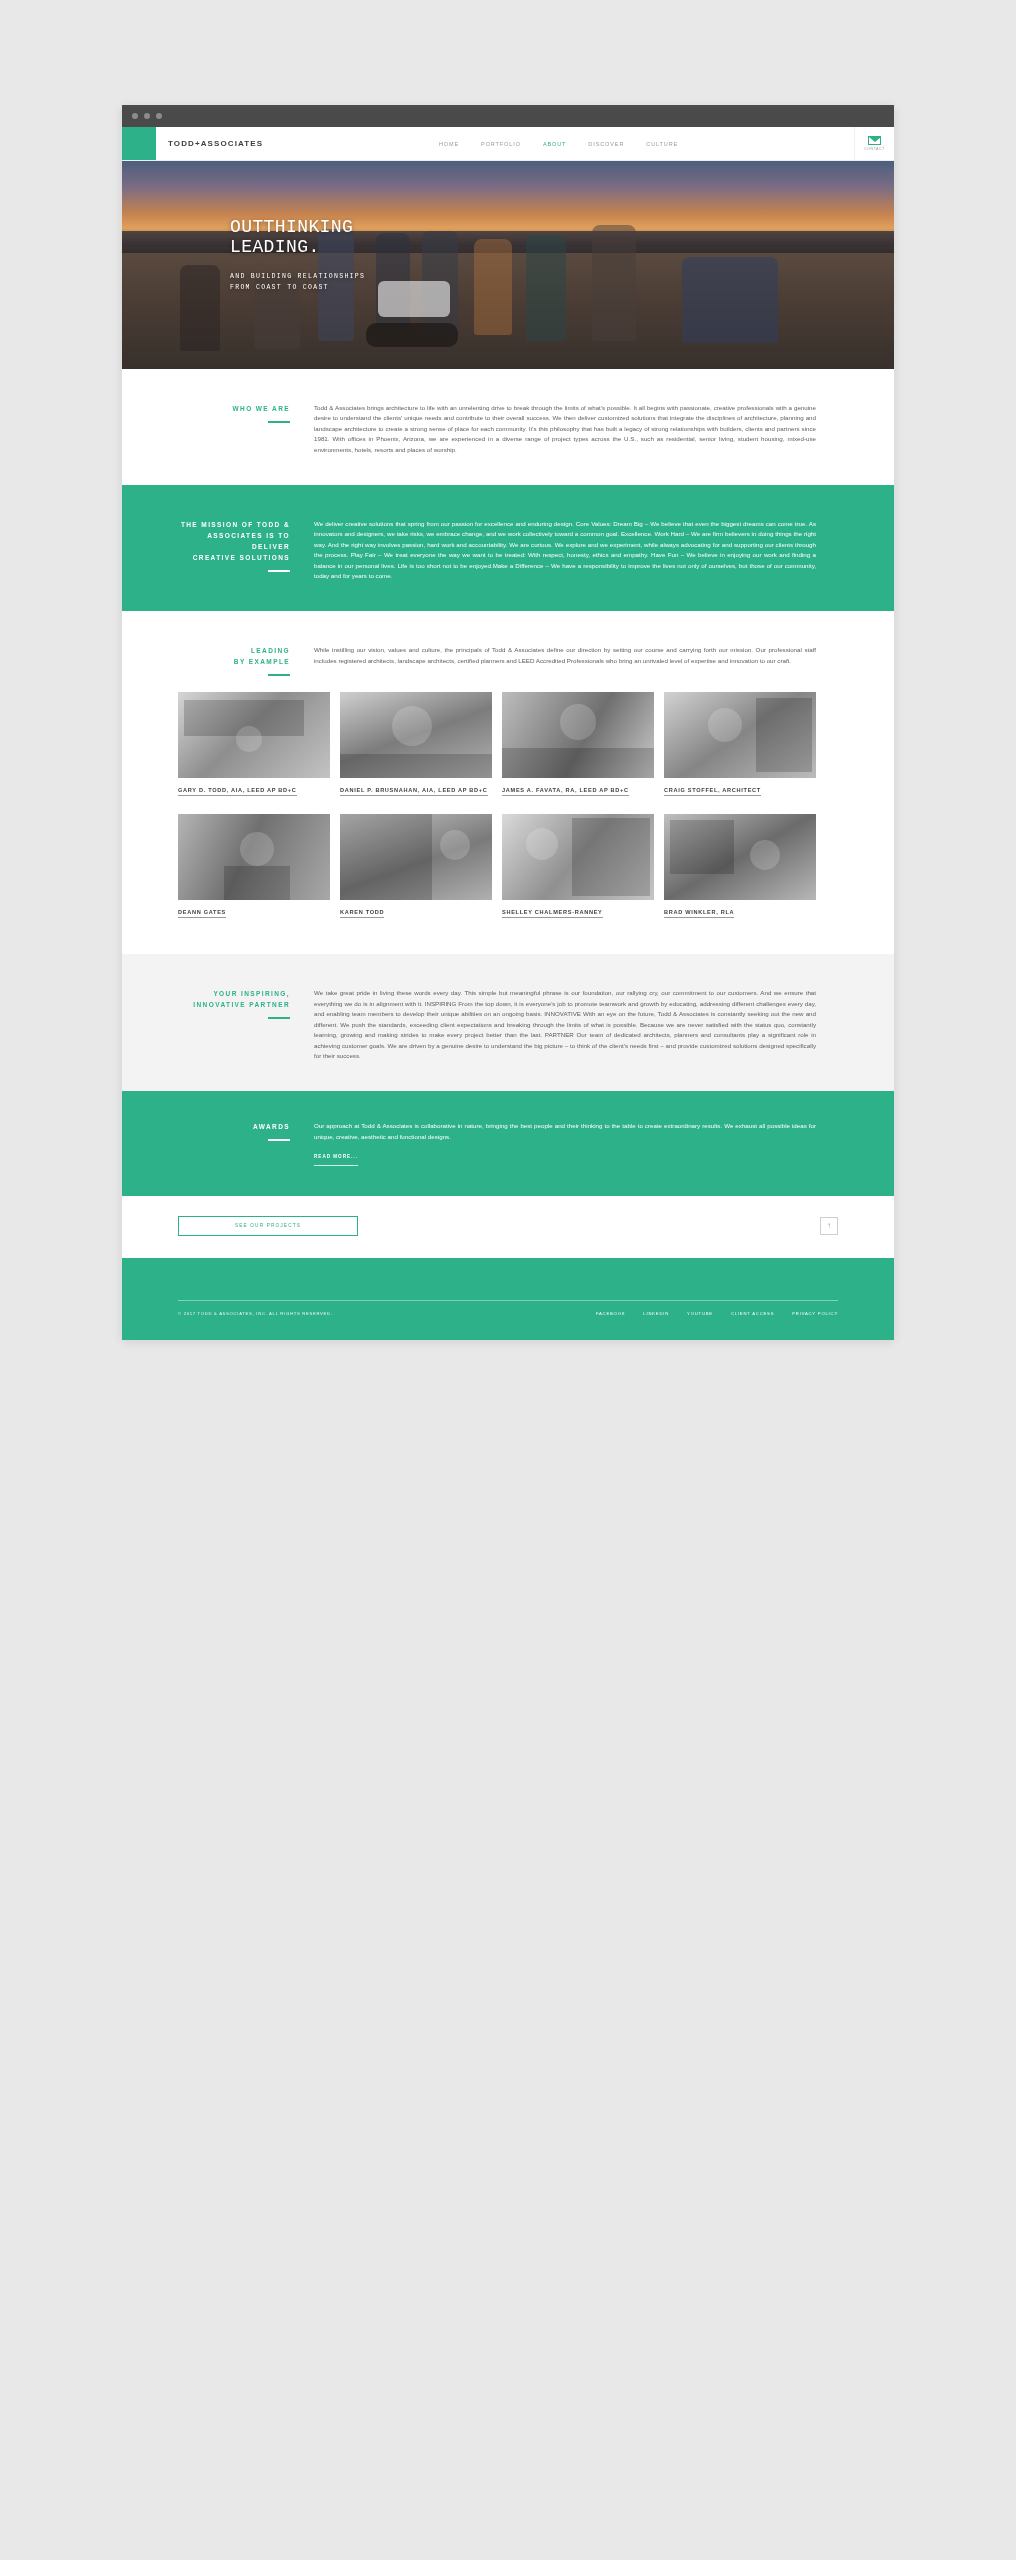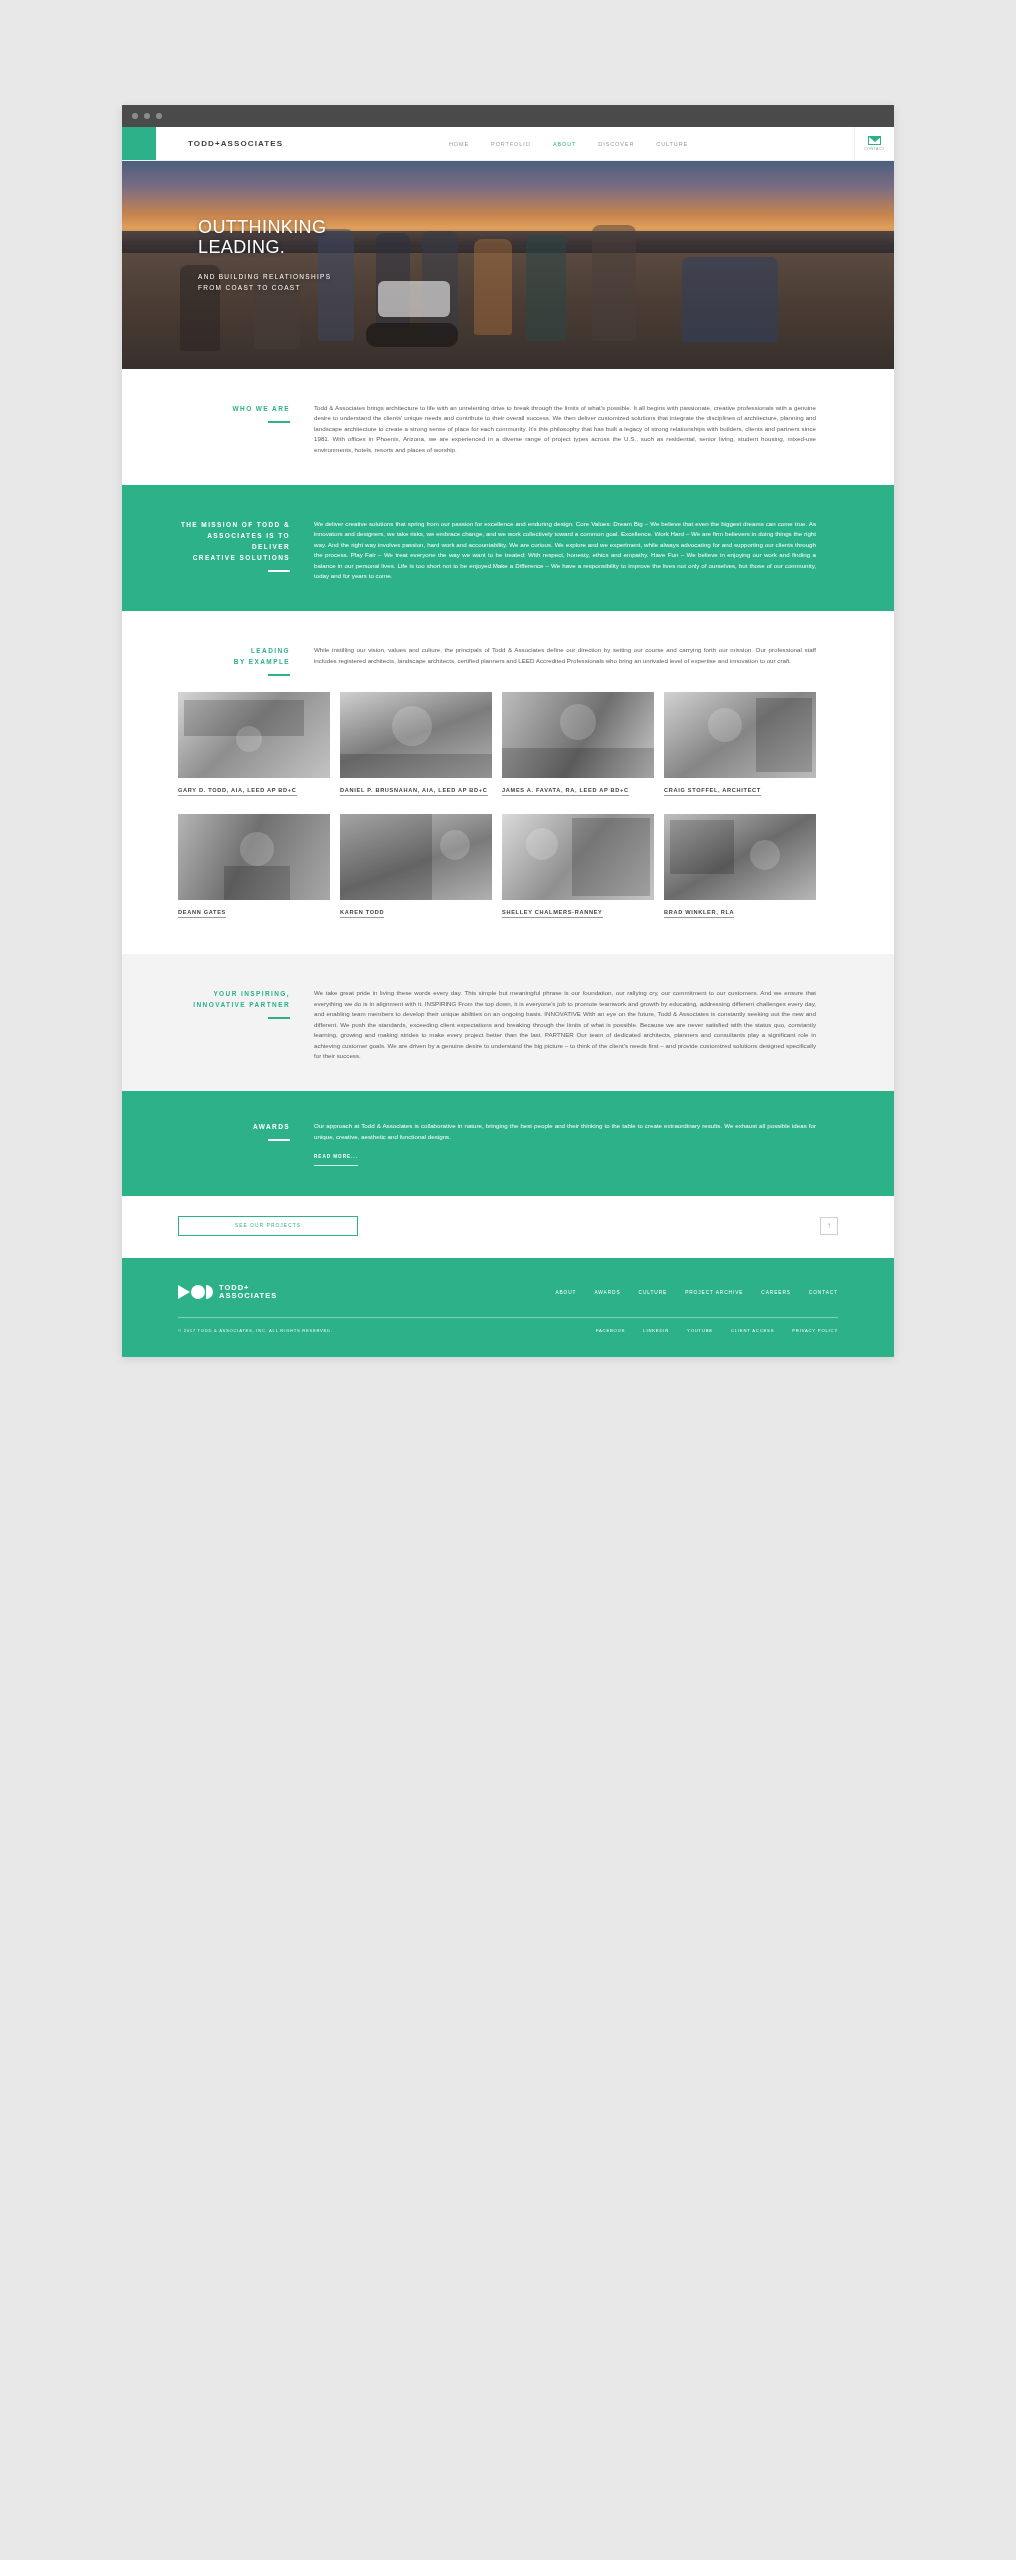--- a/index.html
+++ b/index.html
@@ -49,21 +49,20 @@
   }
   .nav-brand {
     display: flex;
     align-items: center;
     padding-left: 12px;
     font-size: 8px;
     letter-spacing: 1.1px;
     font-weight: bold;
     color: #3f3f3f;
     white-space: nowrap;
-    margin-left: 20px;
   }
   .nav-links {
     flex: 1;
     display: flex;
     align-items: center;
     justify-content: center;
     gap: 22px;
   }
   .nav-link {
     font-size: 5.5px;
@@ -122,25 +121,26 @@
     position: absolute; left: 0; top: 92px; width: 100%; height: 116px;
     background: linear-gradient(to bottom, #5a4a40 0%, #4a3c34 45%, #37302c 100%);
   }
   .hero-shape {
     position: absolute;
     border-radius: 6px;
     opacity: 0.85;
   }
   .hero-caption {
     position: absolute;
-    left: 76px;
+    left: 108px;
     top: 56px;
     color: #ffffff;
     z-index: 5;
     text-shadow: 0 1px 4px rgba(0,0,0,0.45);
+    font-family: Liberation Mono, monospace;
   }
   .hero-caption h1 {
     font-size: 18px;
     line-height: 20px;
     font-weight: normal;
     letter-spacing: 0.4px;
   }
   .hero-caption .sub {
     margin-top: 14px;
     font-size: 6.5px;
@@ -540,41 +540,20 @@
         </div>
       </div>
     </div>
 
     <div class="cta-strip">
       <div class="cta-btn">SEE OUR PROJECTS</div>
       <div class="back-top">↑</div>
     </div>
 
     <div class="footer">
-      <div class="footer-top">
-        <div class="f-logo">
-          <div class="f-mark">
-            <div class="m1"></div>
-            <div class="m2"></div>
-            <div class="m3"></div>
-          </div>
-          <div>
-            <div class="f-name">TODD+</div>
-            <div class="f-name">ASSOCIATES</div>
-          </div>
-        </div>
-        <div class="f-links">
-          <a href="#">ABOUT</a>
-          <a href="#">AWARDS</a>
-          <a href="#">CULTURE</a>
-          <a href="#">PROJECT ARCHIVE</a>
-          <a href="#">CAREERS</a>
-          <a href="#">CONTACT</a>
-        </div>
-      </div>
       <div class="footer-divider"></div>
       <div class="footer-bottom">
         <div class="copyright">© 2017 TODD &amp; ASSOCIATES, INC. ALL RIGHTS RESERVED.</div>
         <div class="f-social">
           <a href="#">FACEBOOK</a>
           <a href="#">LINKEDIN</a>
           <a href="#">YOUTUBE</a>
           <a href="#">CLIENT ACCESS</a>
           <a href="#">PRIVACY POLICY</a>
         </div>

